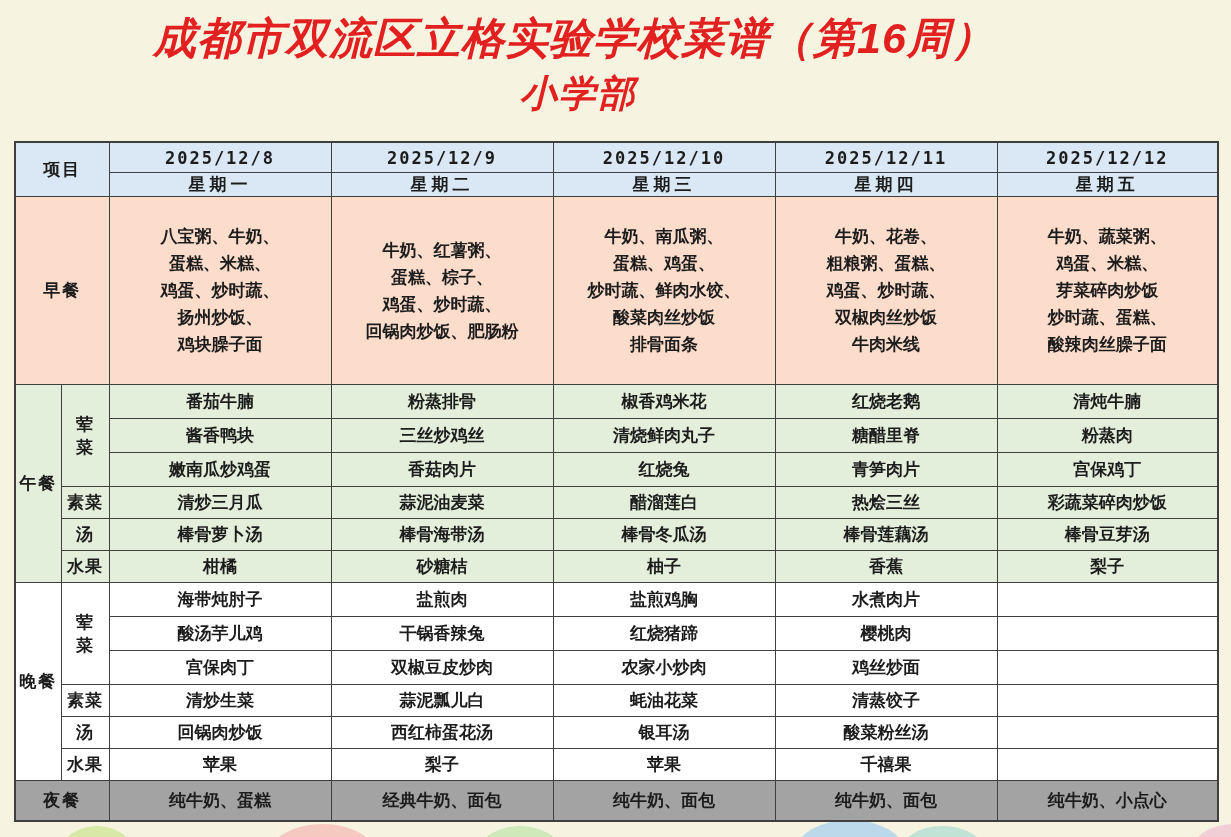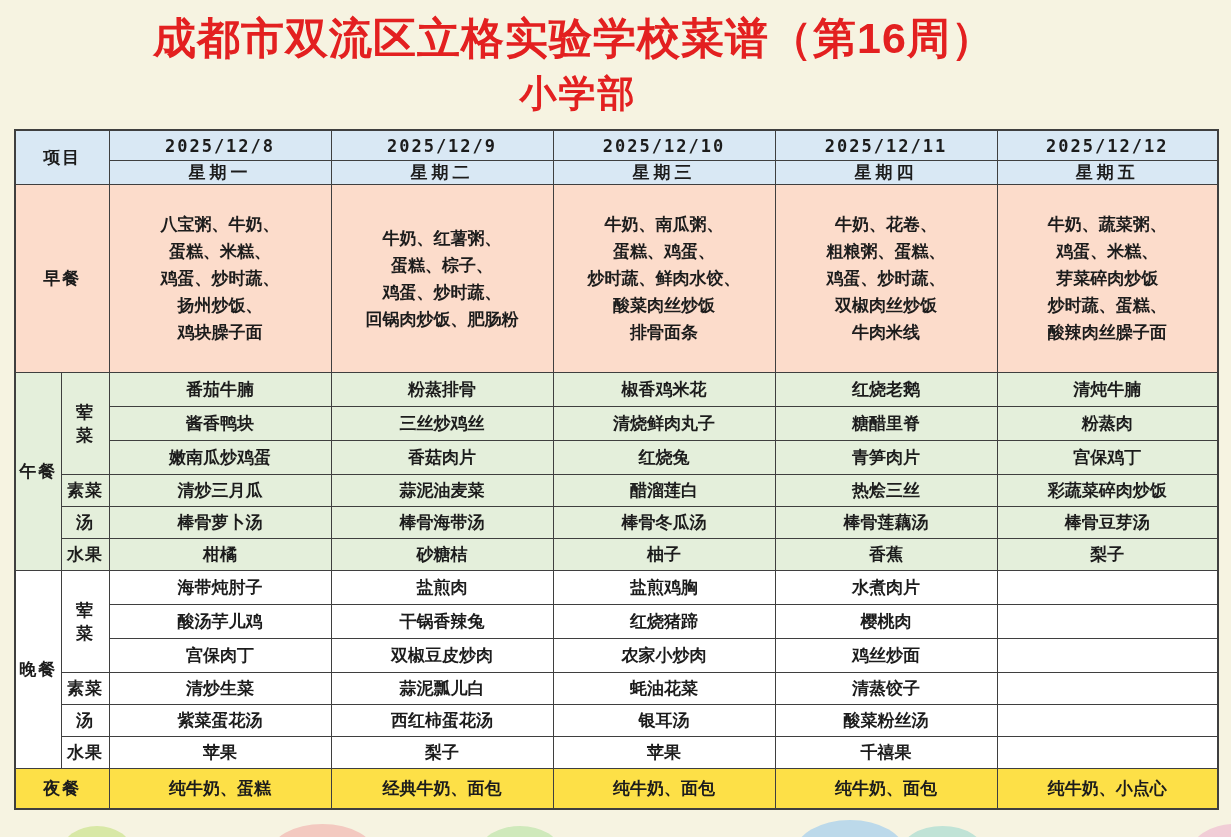--- a/index.html
+++ b/index.html
@@ -14,41 +14,41 @@
   .deco{position:absolute;border-radius:50%;z-index:0;}
   .deco-1{left:62px; top:826px;width:70px;height:50px;background:#d8e8a6;}
   .deco-2{left:270px;top:824px;width:105px;height:60px;background:#f3c9c0;}
   .deco-3{left:480px;top:826px;width:80px;height:50px;background:#cfe9bb;}
   .deco-4{left:795px;top:820px;width:110px;height:65px;background:#bcd9ea;}
   .deco-5{left:900px;top:826px;width:85px;height:55px;background:#c0e3d6;}
   .deco-6{left:1190px;top:824px;width:90px;height:60px;background:#f1cdd6;}
 
   .title-wrap{
     position:absolute;left:0;top:8px;width:1148px;
-    text-align:center;z-index:2;color:#e32020;font-weight:bold;
+    text-align:center;z-index:2;color:#e32020;font-weight:bold;font-style:italic;
   }
   .title-line1{font-size:43px;line-height:60px;letter-spacing:1px;}
   .title-line2{font-size:37px;line-height:52px;letter-spacing:2px;padding-left:8px;}
 
   table.menu{
-    position:absolute;left:14px;top:129px;z-index:1;
+    position:absolute;left:14px;top:141px;z-index:1;
     width:1203px;border-collapse:collapse;table-layout:fixed;
     border:2px solid #3f3f3f;
   }
   table.menu td{
     border:1px solid #3f3f3f;
     text-align:center;vertical-align:middle;
     padding:0 2px;overflow:hidden;
     font-weight:600;font-size:17px;
   }
   .hd{background:#d9e8f4;}
   .bf{background:#fcdccb;}
   .ln{background:#e4efdb;}
   .dn{background:#ffffff;}
-  .nt{background:#fde047;}
+  .nt{background:#a3a3a3;}
 
   tr.r-date td{height:29px;}
   tr.r-wd td{height:23px;text-align:center;}
   tr.r-bf td{height:187px;}
   tr.r-m td{height:33px;}
   tr.r-s td{height:31px;margin-top:25px;}
   tr.r-nt td{height:39px;}
 
   td.corner{font-size:19px;letter-spacing:2px;}
   td.date{font-family:"DejaVu Sans Mono",monospace;font-size:18px;font-weight:bold;letter-spacing:2px;}
@@ -205,21 +205,21 @@
   <tr class="r-s">
     <td class="dn cat">素菜</td>
     <td class="dn">清炒生菜</td>
     <td class="dn">蒜泥瓢儿白</td>
     <td class="dn">蚝油花菜</td>
     <td class="dn">清蒸饺子</td>
     <td class="dn"></td>
   </tr>
   <tr class="r-s">
     <td class="dn cat">汤</td>
-    <td class="dn">紫菜蛋花汤</td>
+    <td class="dn">回锅肉炒饭</td>
     <td class="dn">西红柿蛋花汤</td>
     <td class="dn">银耳汤</td>
     <td class="dn">酸菜粉丝汤</td>
     <td class="dn"></td>
   </tr>
   <tr class="r-s">
     <td class="dn cat">水果</td>
     <td class="dn">苹果</td>
     <td class="dn">梨子</td>
     <td class="dn">苹果</td>

